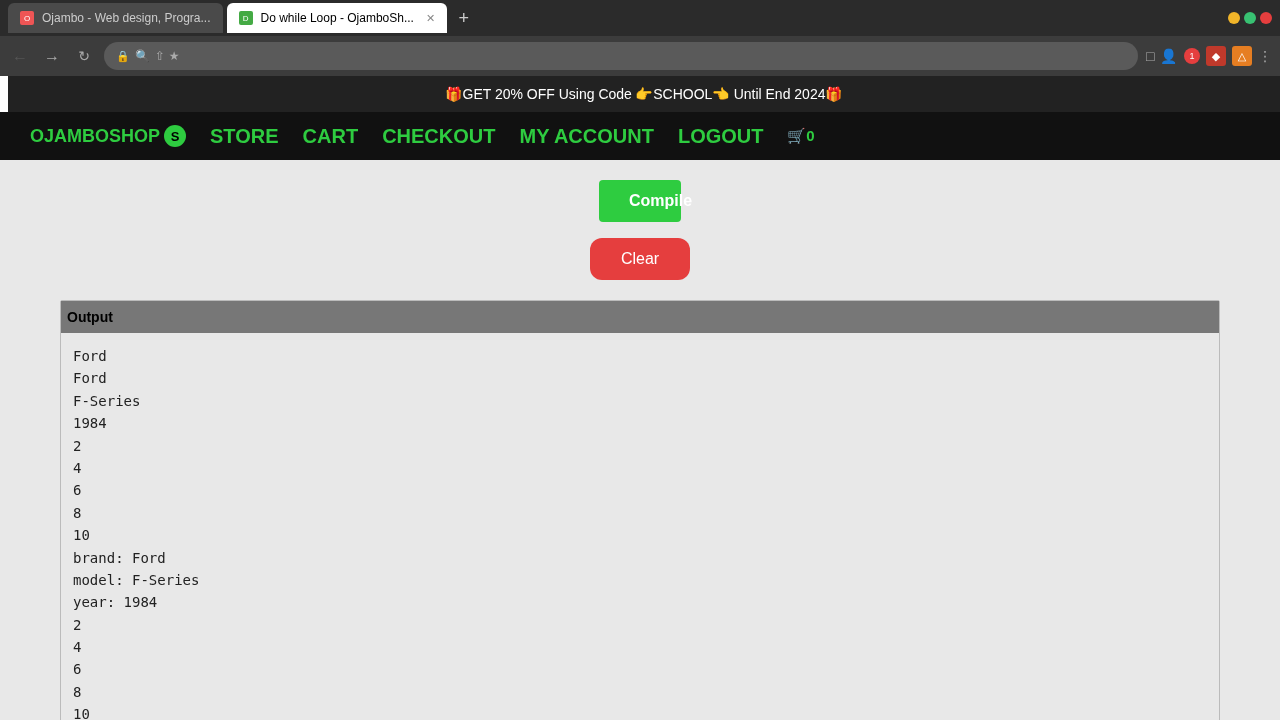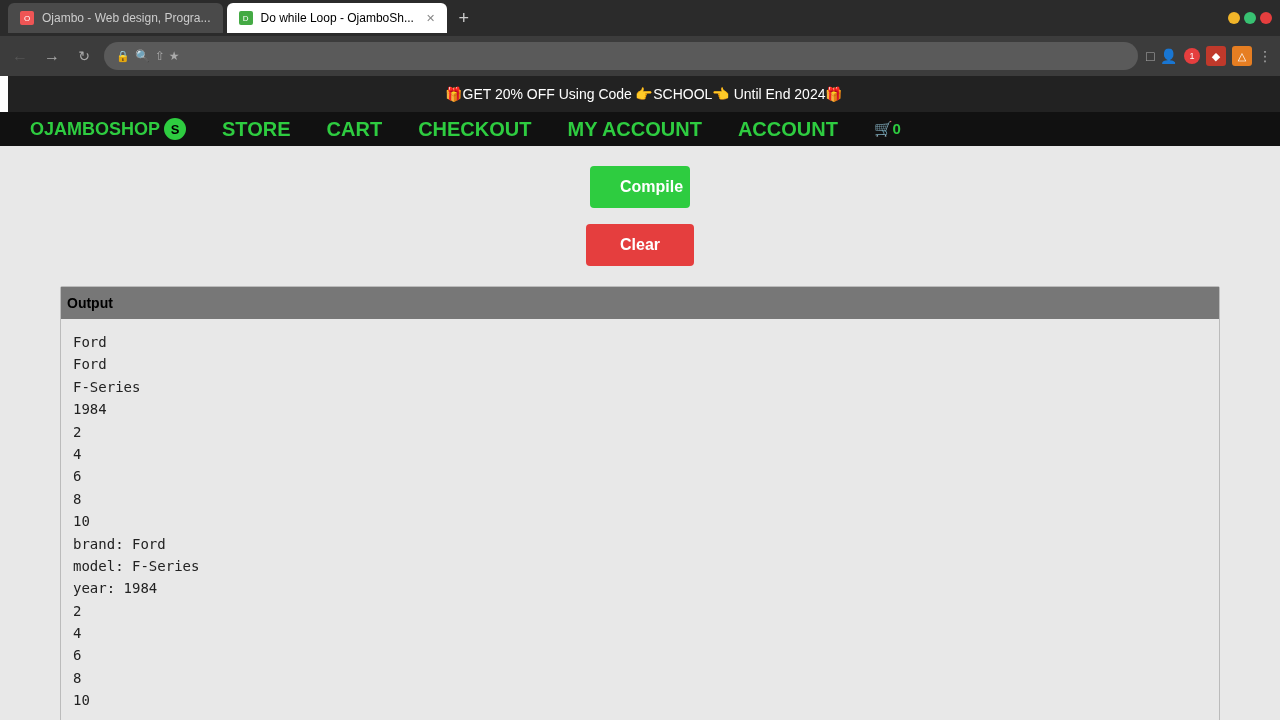--- a/index.html
+++ b/index.html
@@ -137,22 +137,22 @@
       padding: 10px;
       font-size: 14px;
       margin-left: 8px;
     }
 
     .nav-bar {
       background: #111;
       display: flex;
       align-items: center;
       padding: 0 30px;
-      height: 34px;
-      gap: 36px;
+      height: 48px;
+      gap: 24px;
     }
     .nav-logo {
       color: #2ecc40;
       font-weight: bold;
       font-size: 18px;
       display: flex;
       align-items: center;
       gap: 4px;
     }
     .logo-s {
@@ -188,32 +188,32 @@
     .btn-compile {
       background: #2ecc40;
       color: #fff;
       border: none;
       border-radius: 4px;
       padding: 12px 30px;
       font-size: 16px;
       font-weight: bold;
       cursor: pointer;
       margin-bottom: 16px;
-      width: 100px;
+      width: 82px;
     }
     .btn-clear {
       background: #e53e3e;
       color: #fff;
       border: none;
-      border-radius: 4px;
+      border-radius: 12px;
       padding: 12px 30px;
       font-size: 16px;
-      font-weight: bold;
-      cursor: pointer;
-      width: 108px;
+      font-weight: normal;
+      cursor: pointer;
+      width: 100px;
     }
 
     .output-container {
       background: #ddd;
       border: 1px solid #bbb;
       width: 1160px;
       margin-top: 20px;
       border-radius: 2px;
     }
     .output-header {
@@ -294,21 +294,21 @@
     <div class="nav-logo">
       <span>OJAMBOSHOP</span>
       <div class="logo-s">
         <span>S</span>
       </div>
     </div>
     <a class="nav-link">STORE</a>
     <a class="nav-link">CART</a>
     <a class="nav-link">CHECKOUT</a>
     <a class="nav-link">MY ACCOUNT</a>
-    <a class="nav-link">ACCOUNT</a>
+    <a class="nav-link">LOGOUT</a>
     <div class="cart-icon-nav">
       <span>🛒0</span>
     </div>
   </nav>
 
   <div class="main-content">
     <button class="btn-compile">Compile</button>
     <button class="btn-clear">Clear</button>
 
     <div class="output-container">

